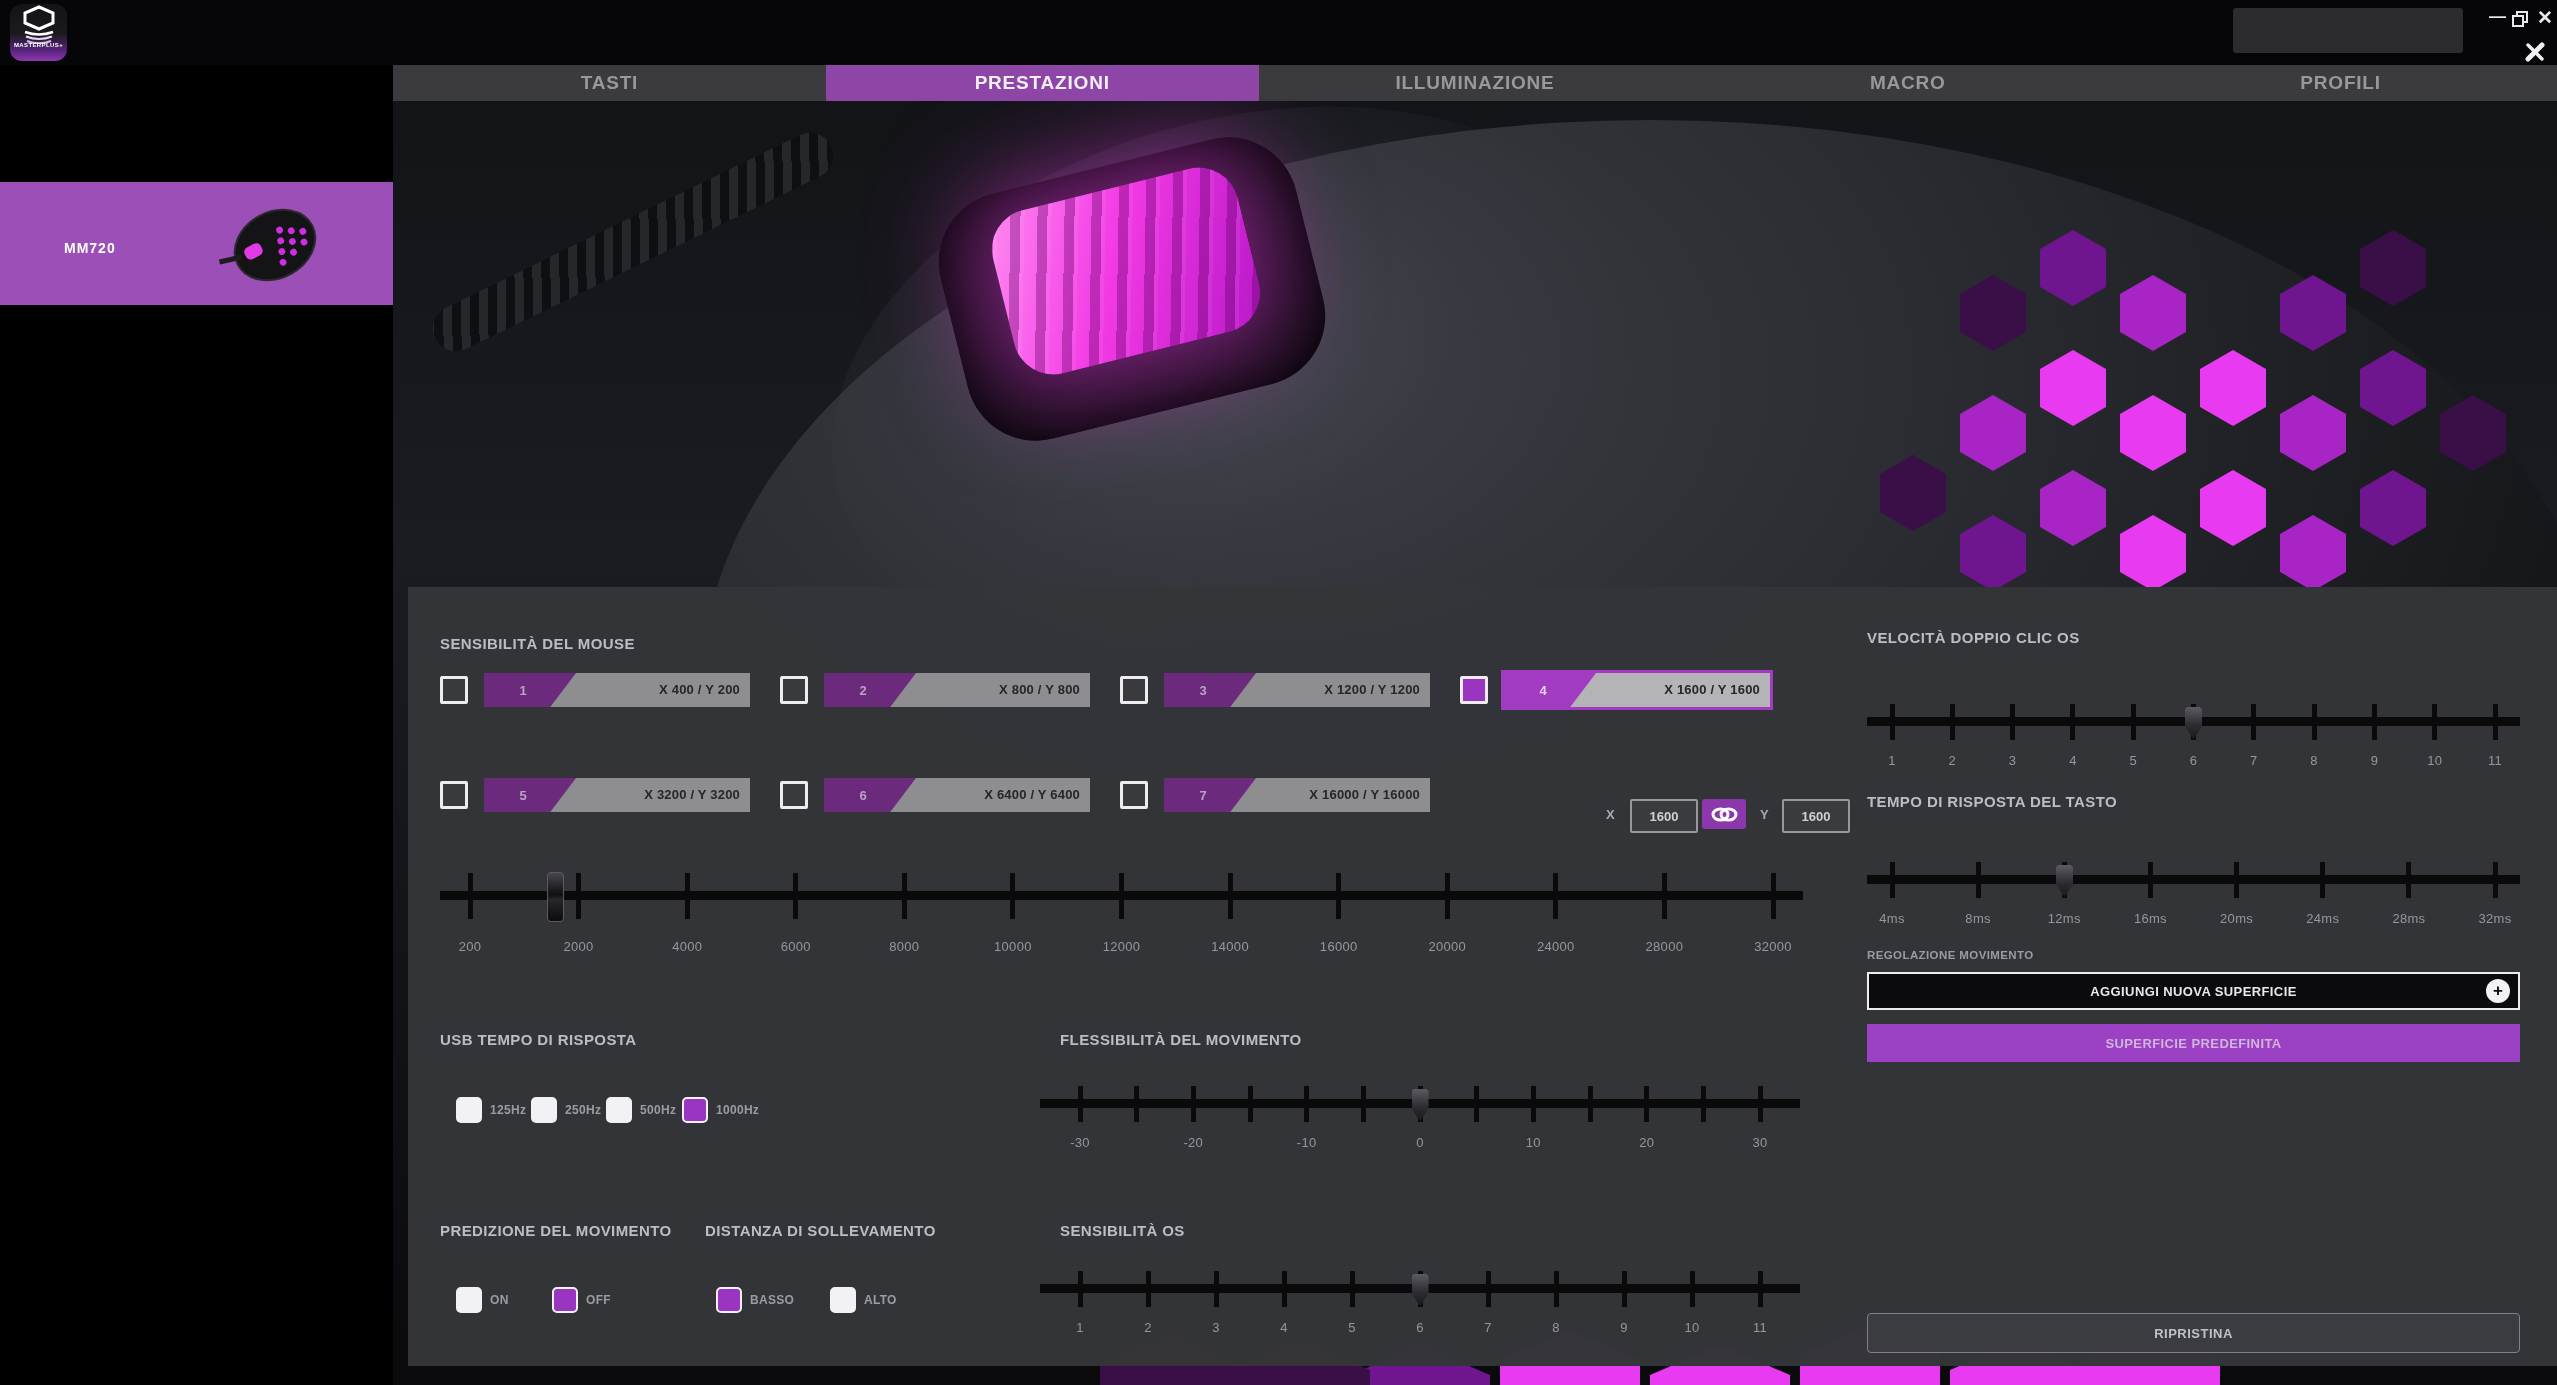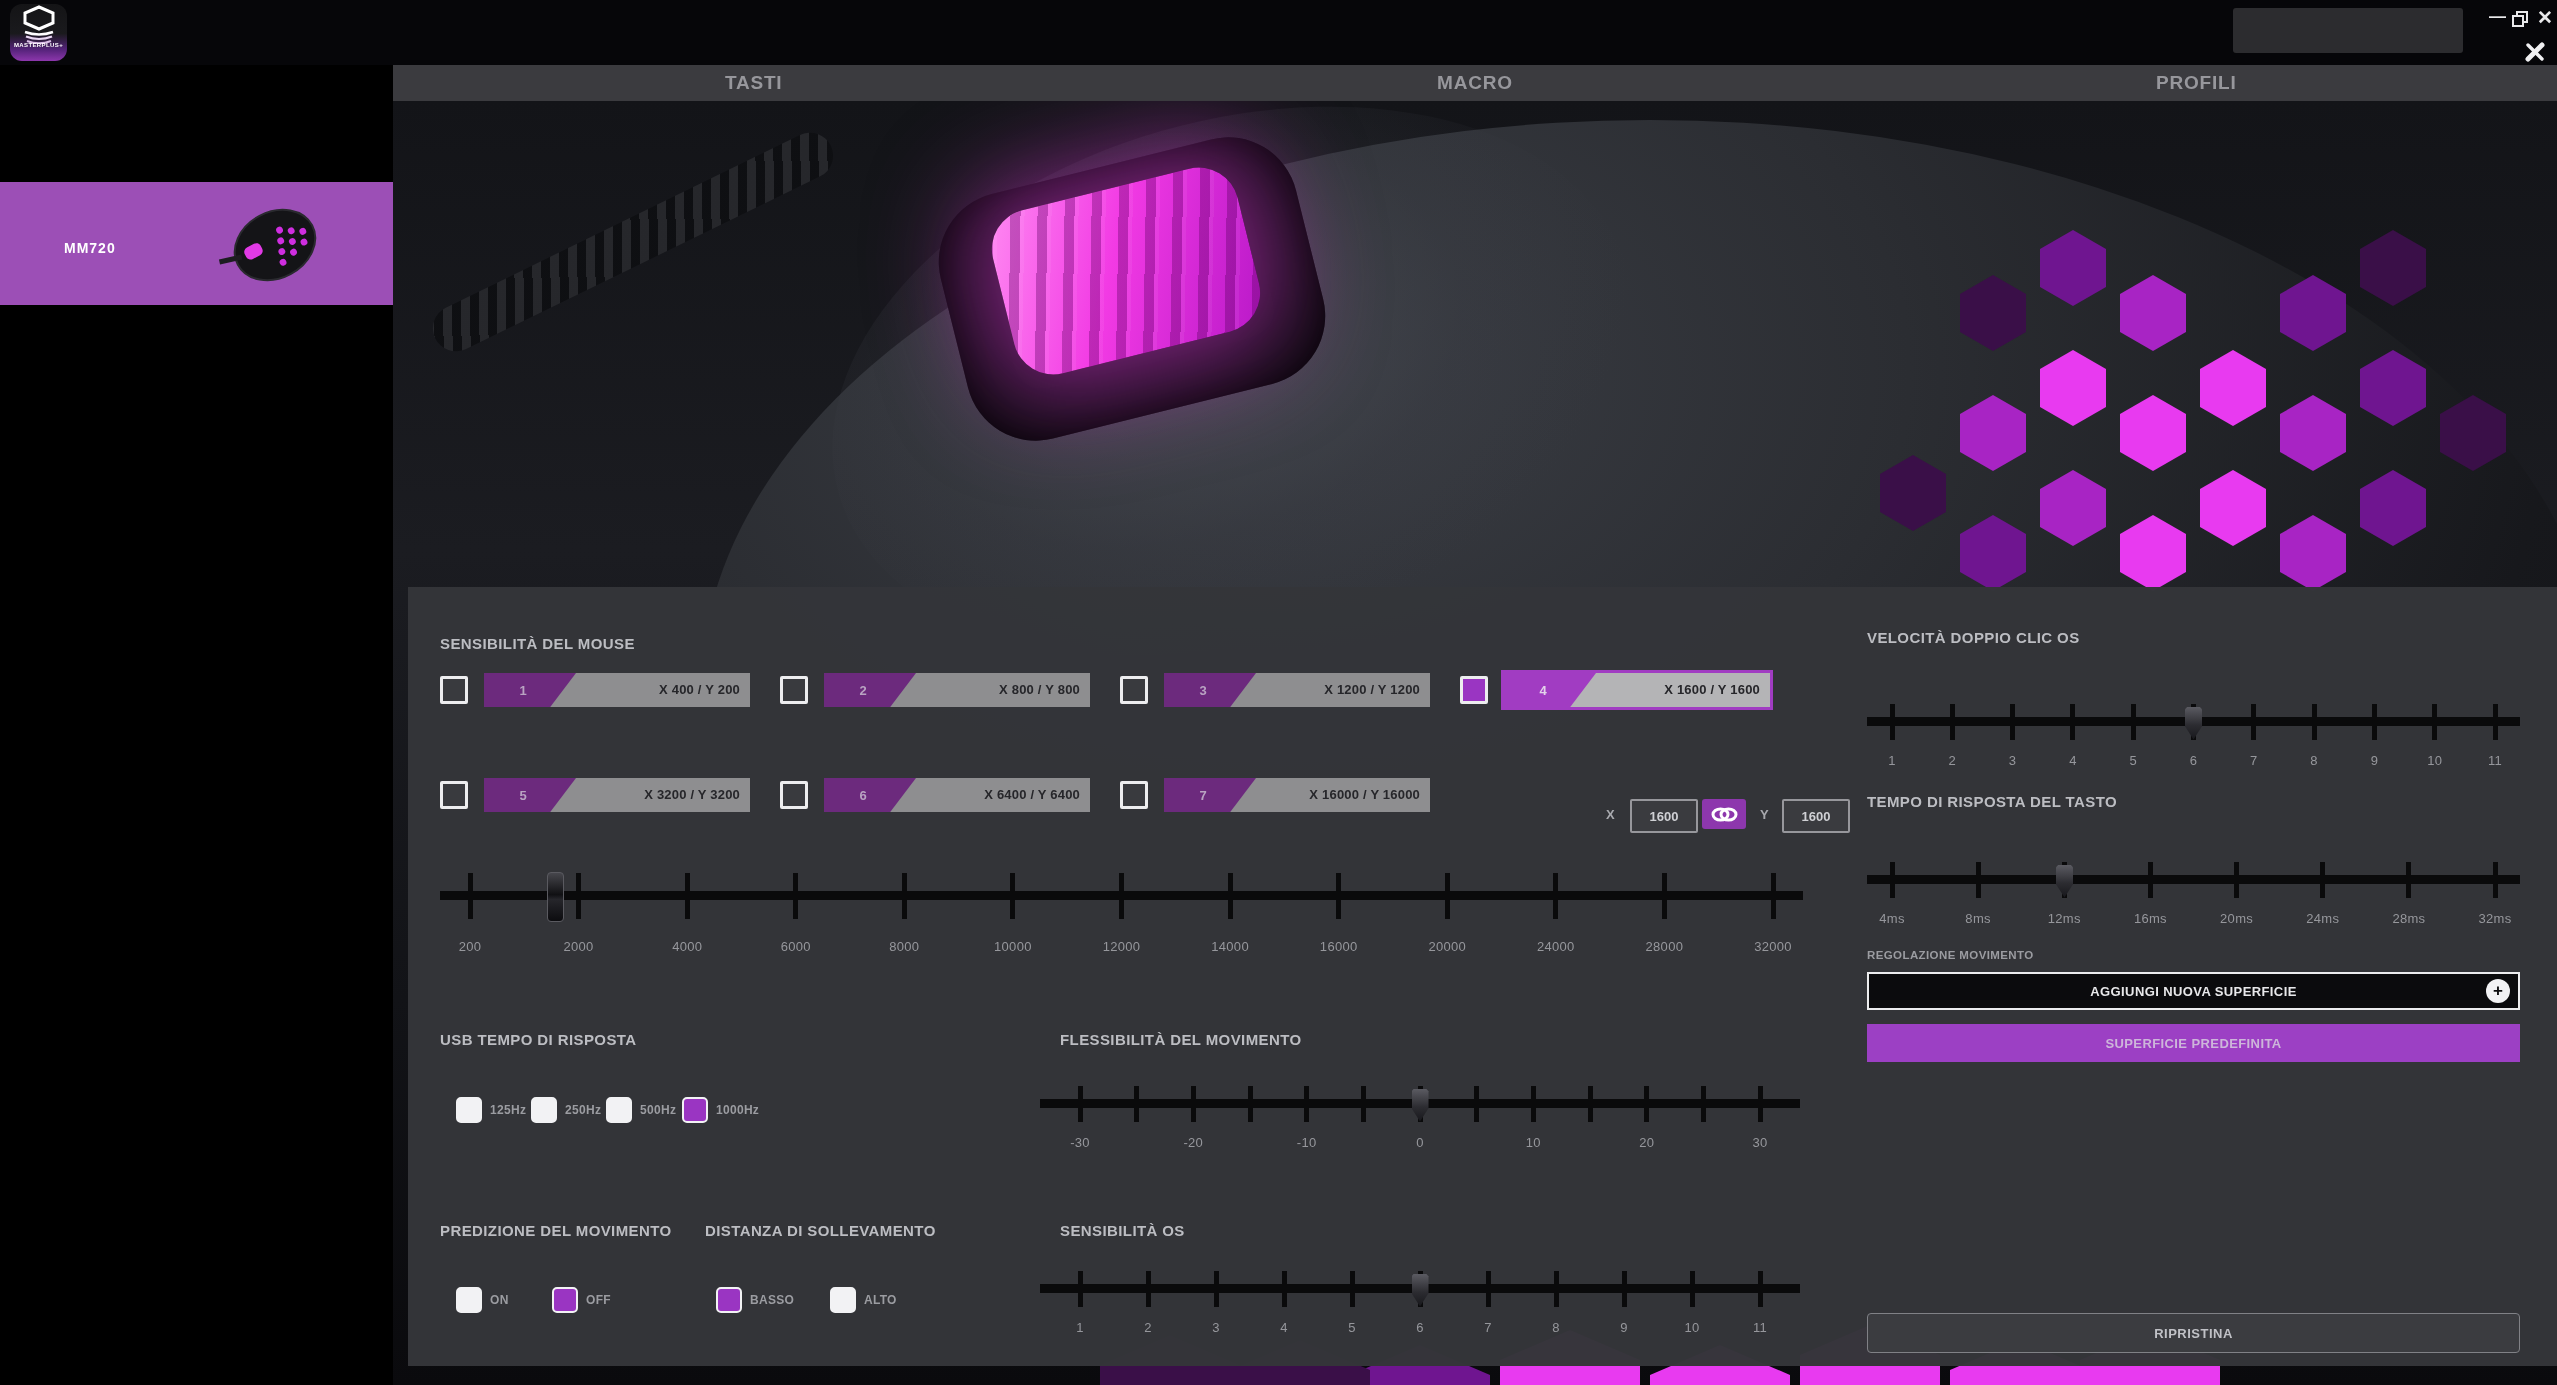--- a/index.html
+++ b/index.html
@@ -186,20 +186,22 @@
     <div class="abs" style="left:2524px;top:41px;">
       <svg width="22" height="22" viewBox="0 0 22 22">
         <line x1="4" y1="18" x2="18" y2="4" stroke="#f0f0f2" stroke-width="5" stroke-linecap="round"></line>
         <line x1="4" y1="4" x2="18" y2="18" stroke="#f0f0f2" stroke-width="3.4" stroke-linecap="round"></line>
       </svg>
     </div>
   </div>
 
   <div id="tabbar" class="abs">
     <div class="tab">TASTI</div>
+    <div class="tab active">PRESTAZIONI</div>
+    <div class="tab">ILLUMINAZIONE</div>
     <div class="tab">MACRO</div>
     <div class="tab">PROFILI</div>
   </div>
 
   <div id="sidebar" class="abs">
     <div id="devrow">
       <div id="devname">MM720</div>
       <svg class="abs" style="left:210px;top:8px;" width="130" height="108" viewBox="0 0 130 108">
         <g transform="rotate(-28 65 55)">
           <ellipse cx="65" cy="55" rx="42" ry="33" fill="#141417" stroke="#2a2a2f" stroke-width="2"></ellipse>

